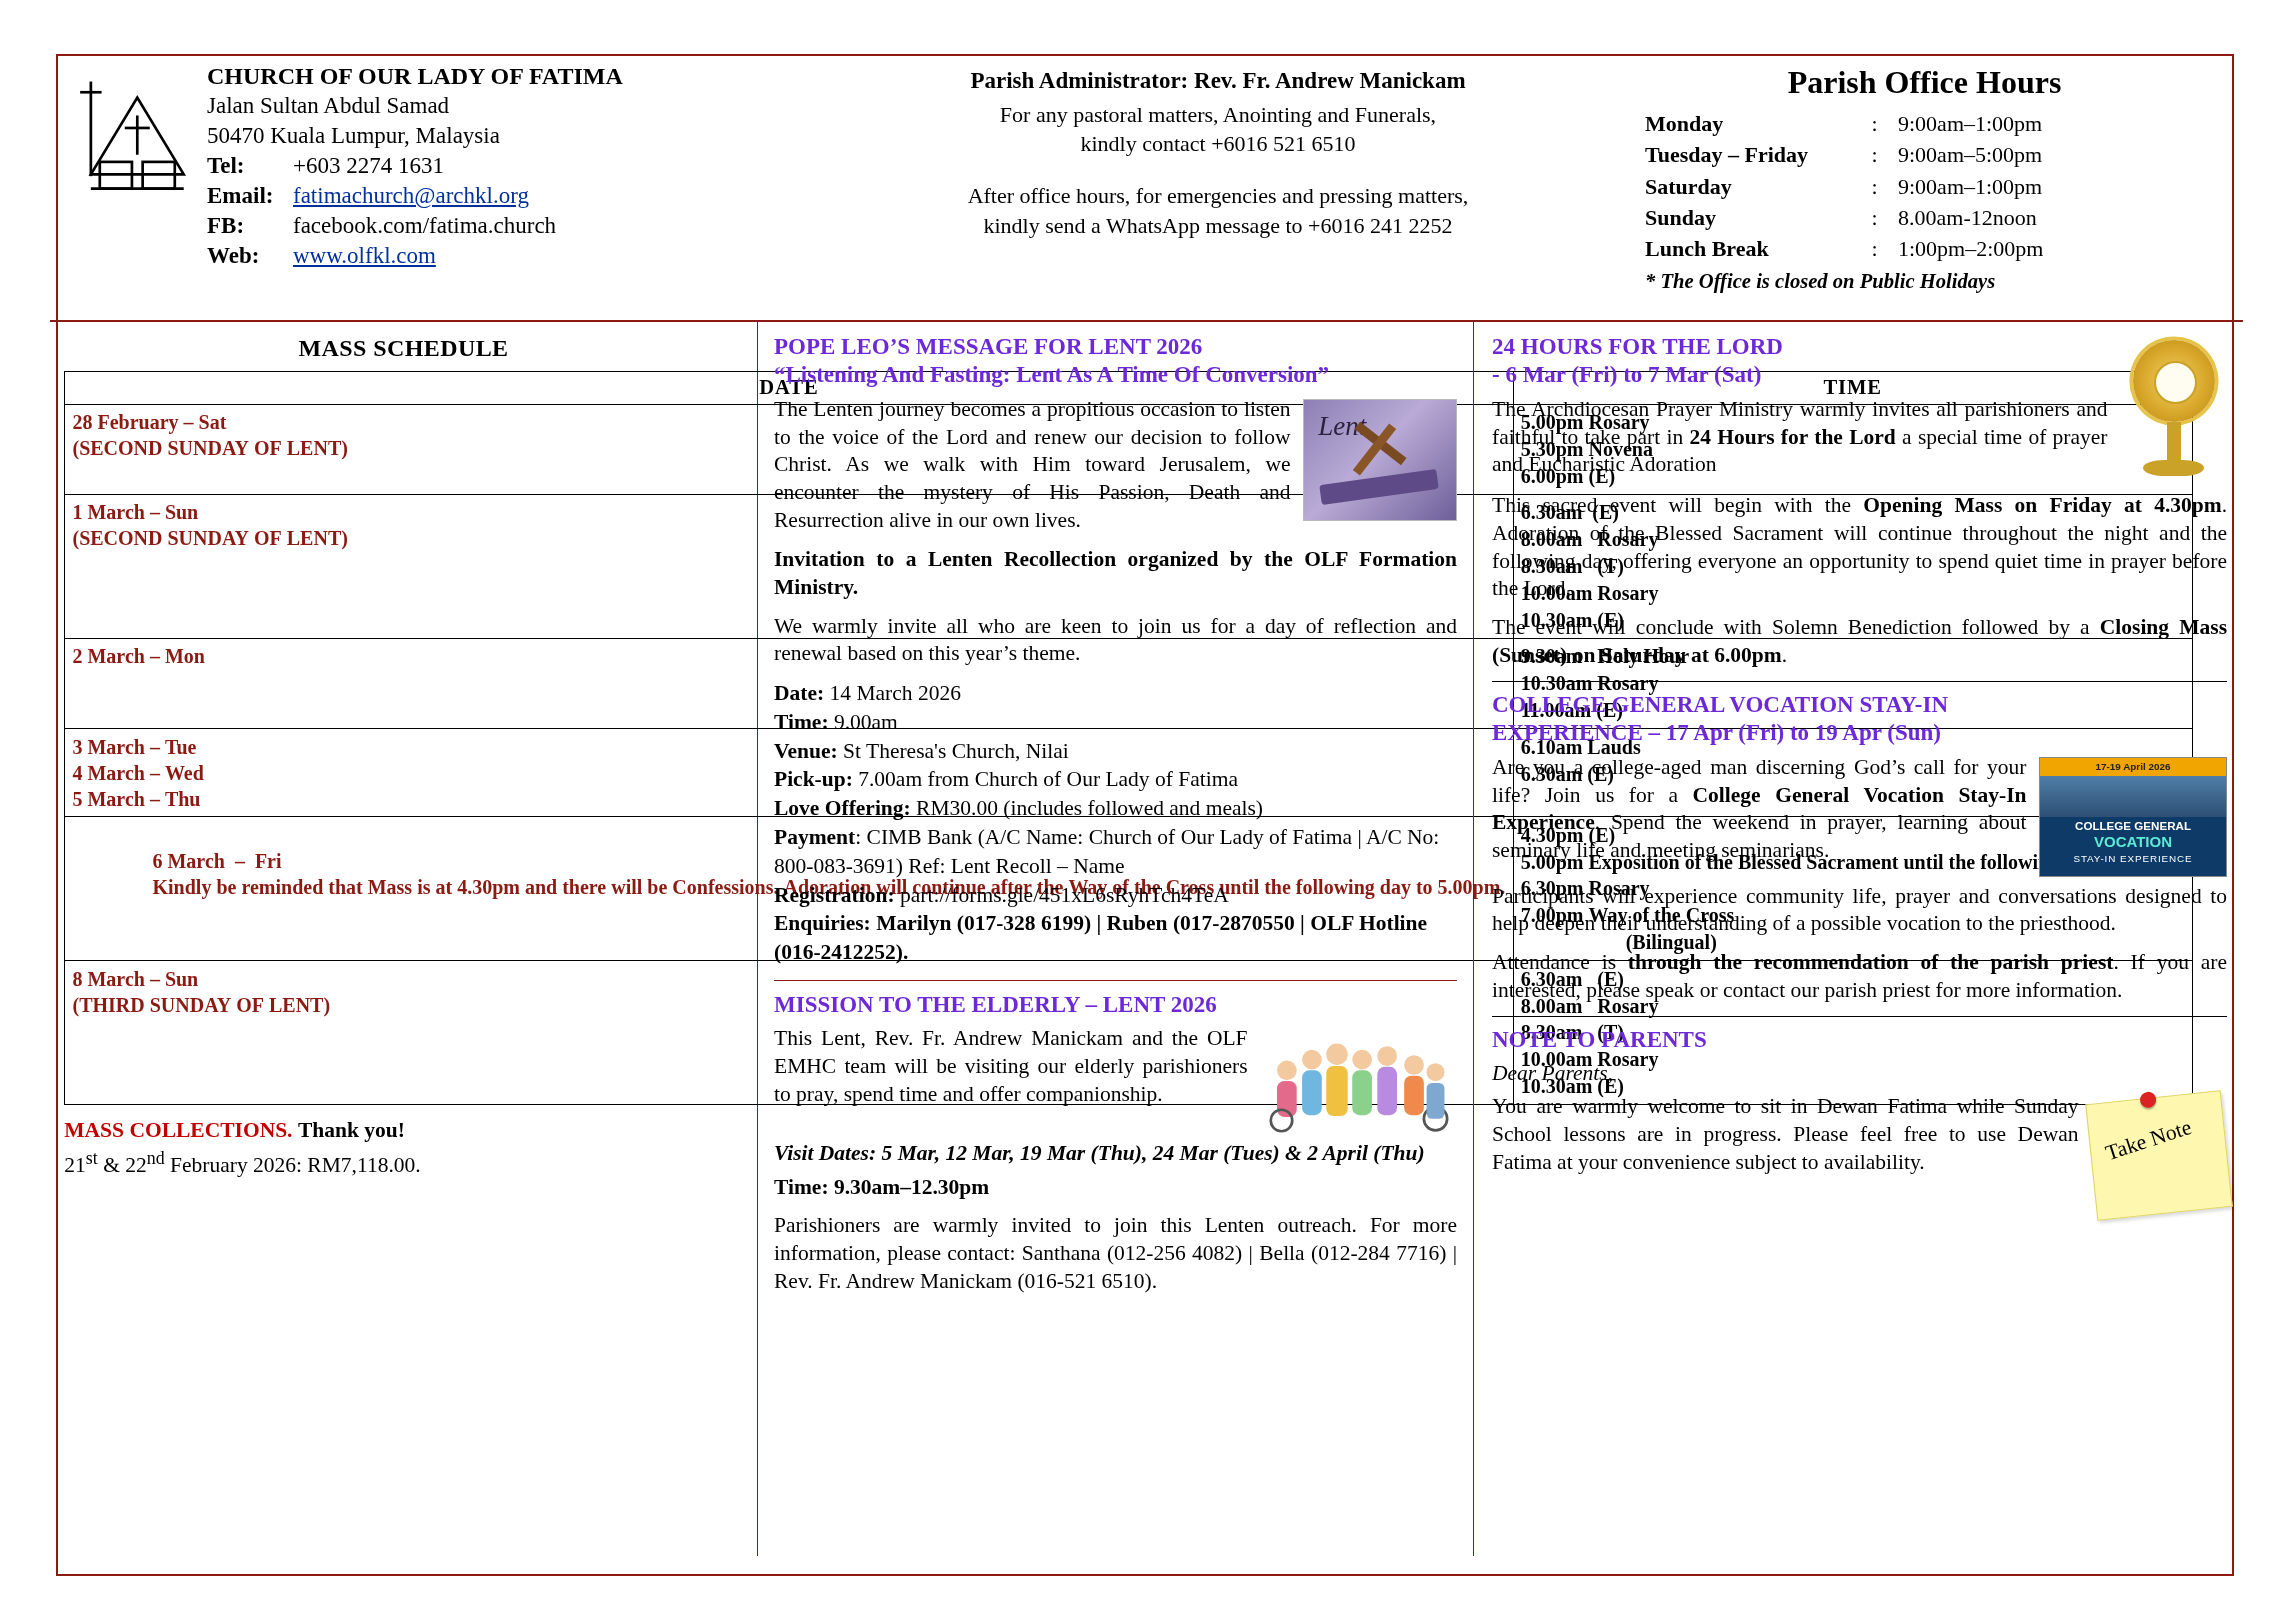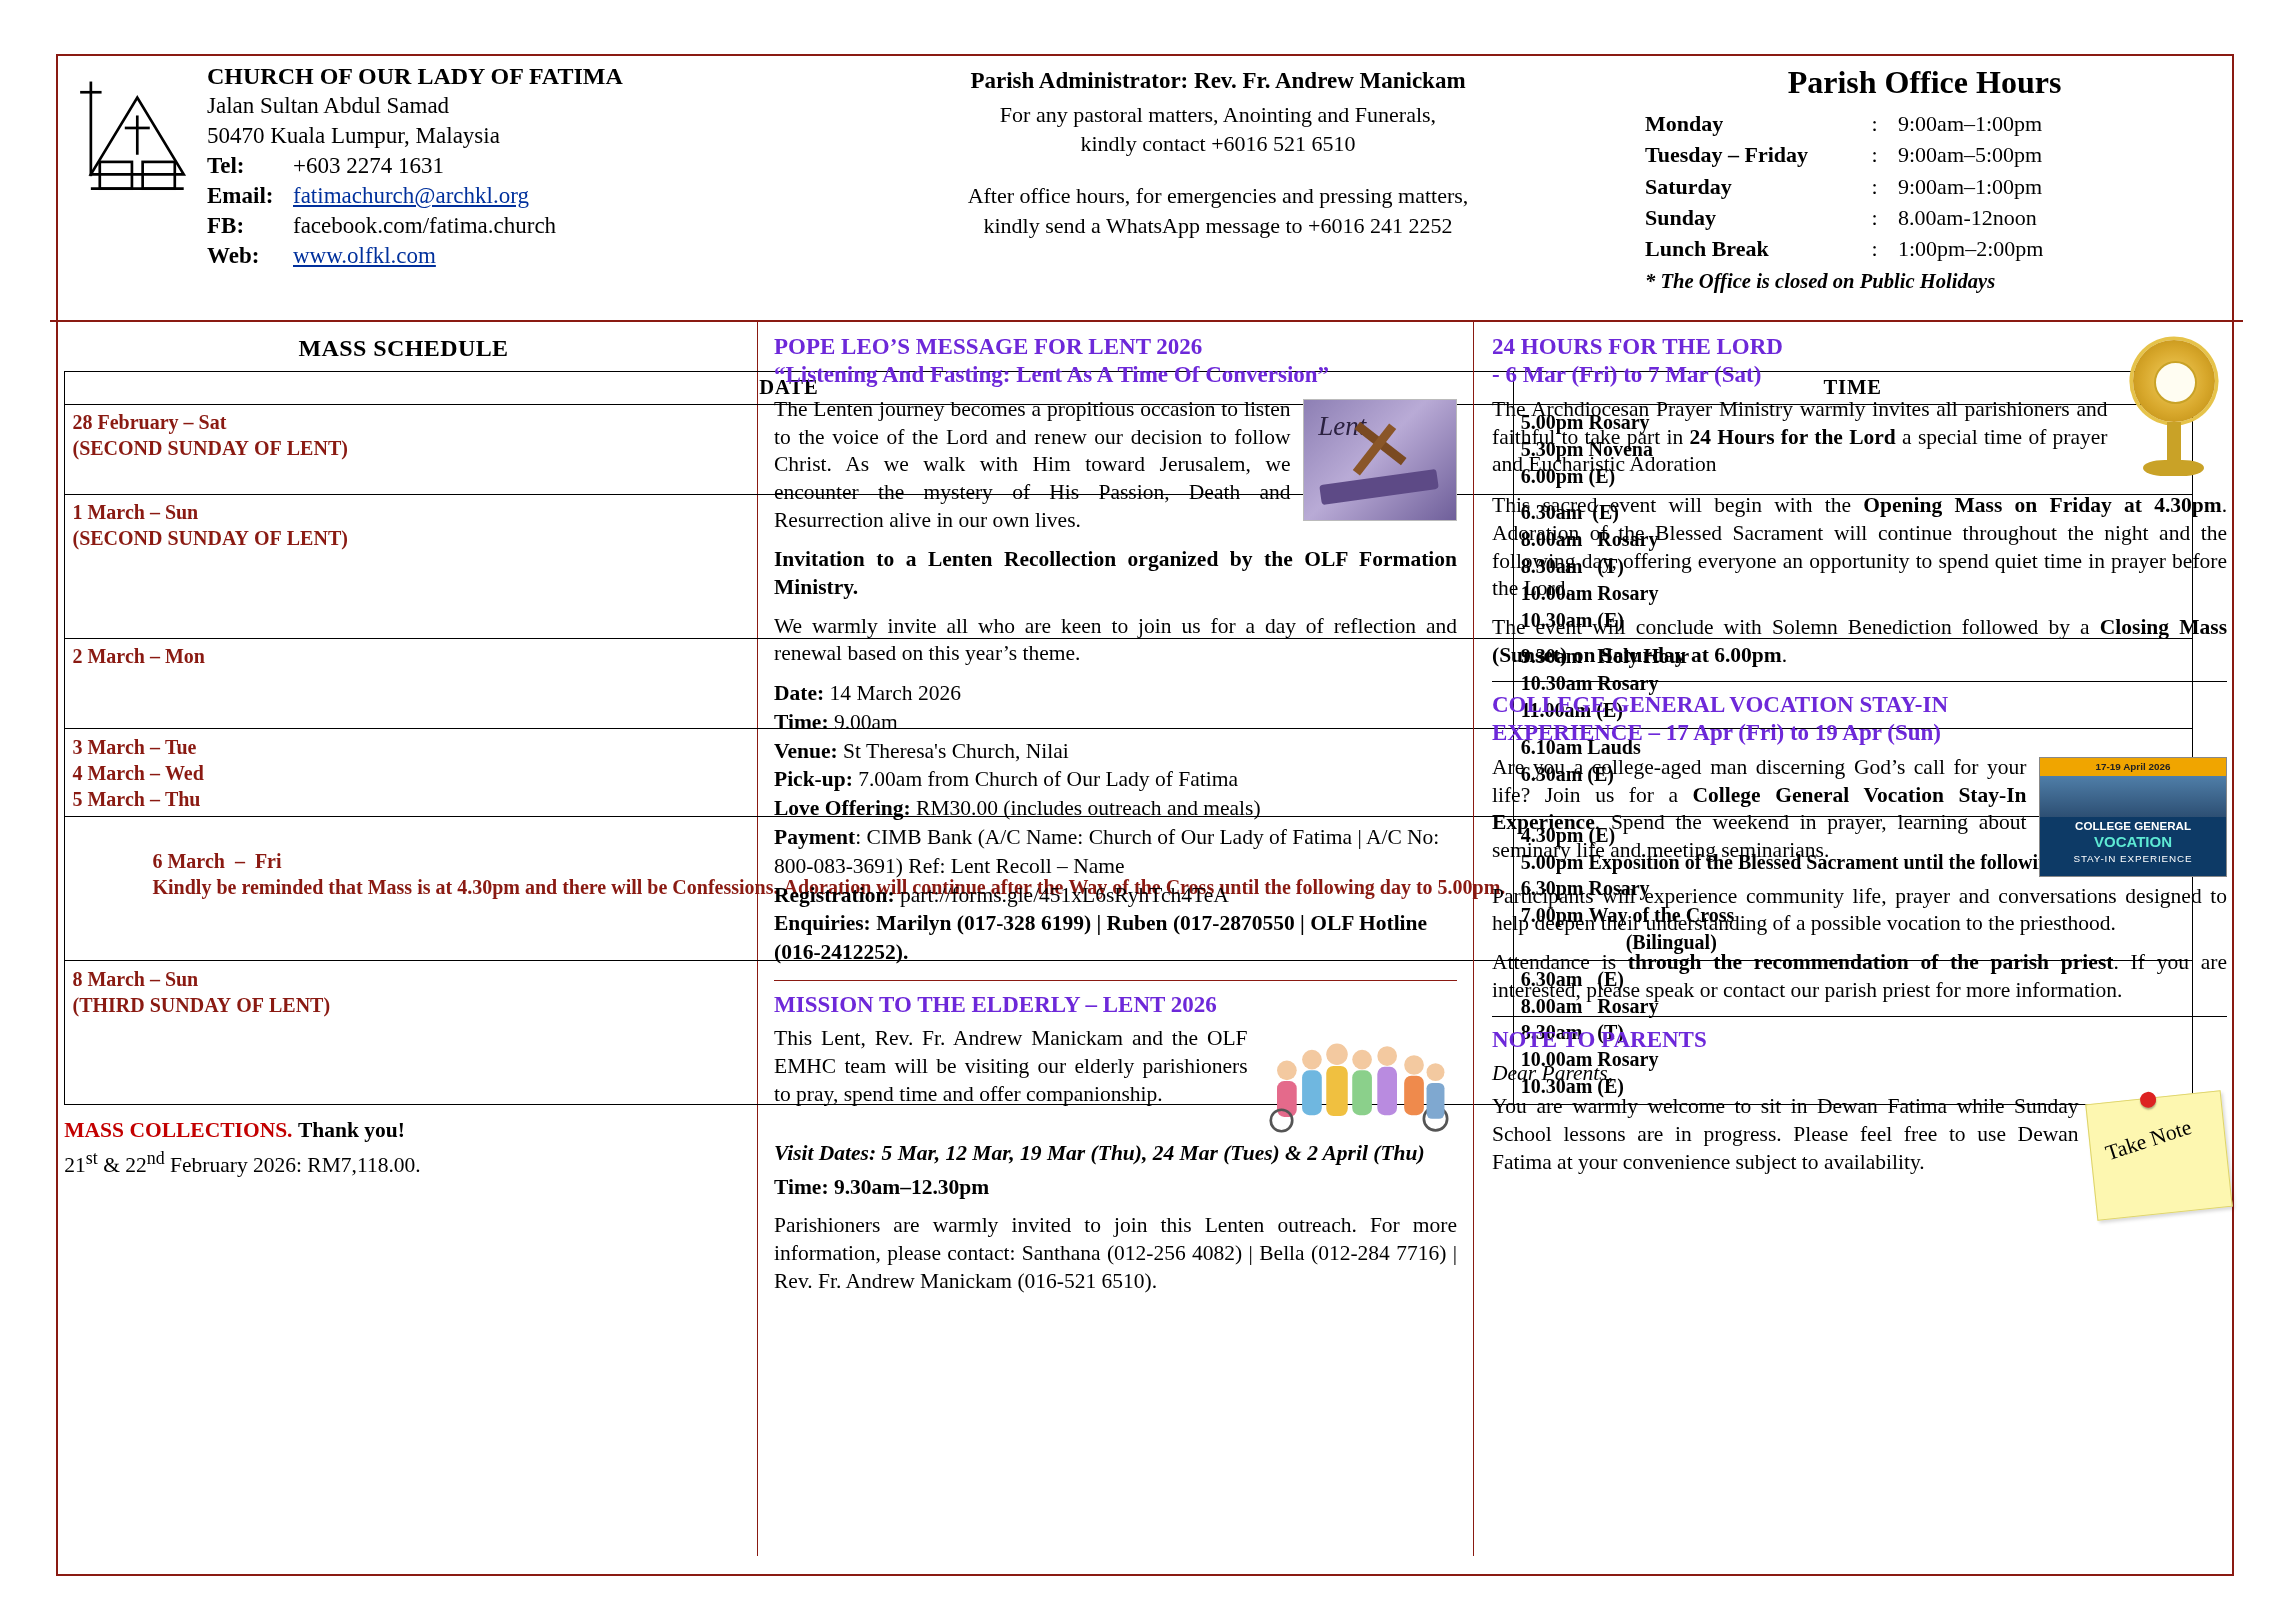--- a/index.html
+++ b/index.html
@@ -534,21 +534,21 @@
           <div>
             <span class="k">Time:</span><span>  9.00am</span>
           </div>
           <div>
             <span class="k">Venue:</span><span> St Theresa's Church, Nilai</span>
           </div>
           <div>
             <span class="k">Pick-up:</span><span> 7.00am from Church of Our Lady of Fatima</span>
           </div>
           <div>
-            <span class="k">Love Offering:</span><span> RM30.00 (includes outreach and meals)</span>
+            <span class="k">Love Offering:</span><span> RM30.00 (includes followed and meals)</span>
           </div>
           <div>
             <span class="k">Payment</span><span>: CIMB Bank (A/C Name: Church of Our Lady of Fatima | A/C No: 800-083-3691) Ref: Lent Recoll – Name</span>
           </div>
           <div>
             <span class="k">Registration:</span><span> part://forms.gle/451xL6sRyhTch4TeA</span>
           </div>
           <div class="k">Enquiries: Marilyn (017-328 6199) | Ruben (017-2870550 | OLF Hotline (016-2412252).</div>
         </div>
 

